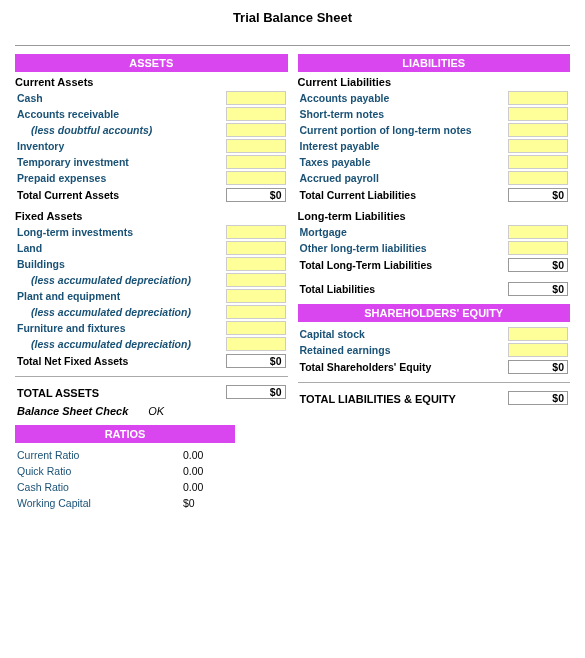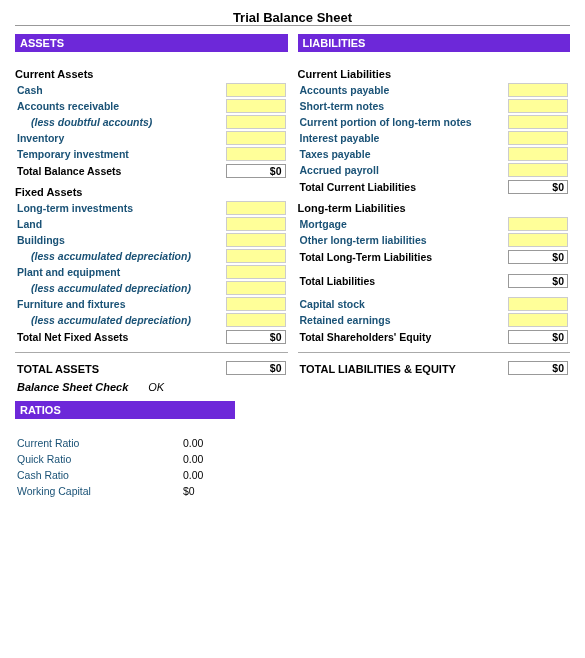--- a/index.html
+++ b/index.html
@@ -10,38 +10,38 @@
       width: 585px;
       min-height: 658px;
       padding: 10px 15px;
       color: #000;
     }
     .page-title {
       text-align: center;
       font-weight: bold;
       font-size: 13px;
       margin-bottom: 8px;
-      padding-bottom: 0;
+      padding-bottom: 20px;
       border-bottom: 1px solid #999;
     }
     .two-col {
       display: flex;
       gap: 10px;
     }
     .col {
       flex: 1;
     }
     .section-header {
-      background: #6d28d9;
+      background: #d946ef;
       color: #fff;
-      text-align: left;
+      text-align: center;
       font-weight: bold;
       padding: 3px 5px;
       font-size: 11px;
-      margin-bottom: 16px;
+      margin-bottom: 4px;
     }
     .sub-header {
       font-weight: bold;
       font-size: 11px;
       margin-top: 4px;
       margin-bottom: 2px;
     }
     .row {
       display: flex;
       justify-content: space-between;
@@ -174,22 +174,26 @@
         <span class="input-cell"></span>
       </div>
       <div class="row">
         <span class="row-label">Inventory</span>
         <span class="input-cell"></span>
       </div>
       <div class="row">
         <span class="row-label">Temporary investment</span>
         <span class="input-cell"></span>
       </div>
-      <div class="total-row">
-        <span>Total Balance Assets</span>
+      <div class="row">
+        <span class="row-label">Prepaid expenses</span>
+        <span class="input-cell"></span>
+      </div>
+      <div class="total-row">
+        <span>Total Current Assets</span>
         <span class="total-cell">$0</span>
       </div>
     </div>
 
     <div class="spacer"></div>
 
     <div>
       <div class="sub-header">Fixed Assets</div>
       <div class="row">
         <span class="row-label">Long-term investments</span>
@@ -318,20 +322,21 @@
     <div class="spacer"></div>
 
     <div class="total-row">
       <span>Total Liabilities</span>
       <span class="total-cell">$0</span>
     </div>
 
     <div class="spacer"></div>
 
     <div>
+      <div class="section-header">SHAREHOLDERS' EQUITY</div>
       <div class="row">
         <span class="row-label">Capital stock</span>
         <span class="input-cell"></span>
       </div>
       <div class="row">
         <span class="row-label">Retained earnings</span>
         <span class="input-cell"></span>
       </div>
       <div class="total-row">
         <span>Total Shareholders' Equity</span>

